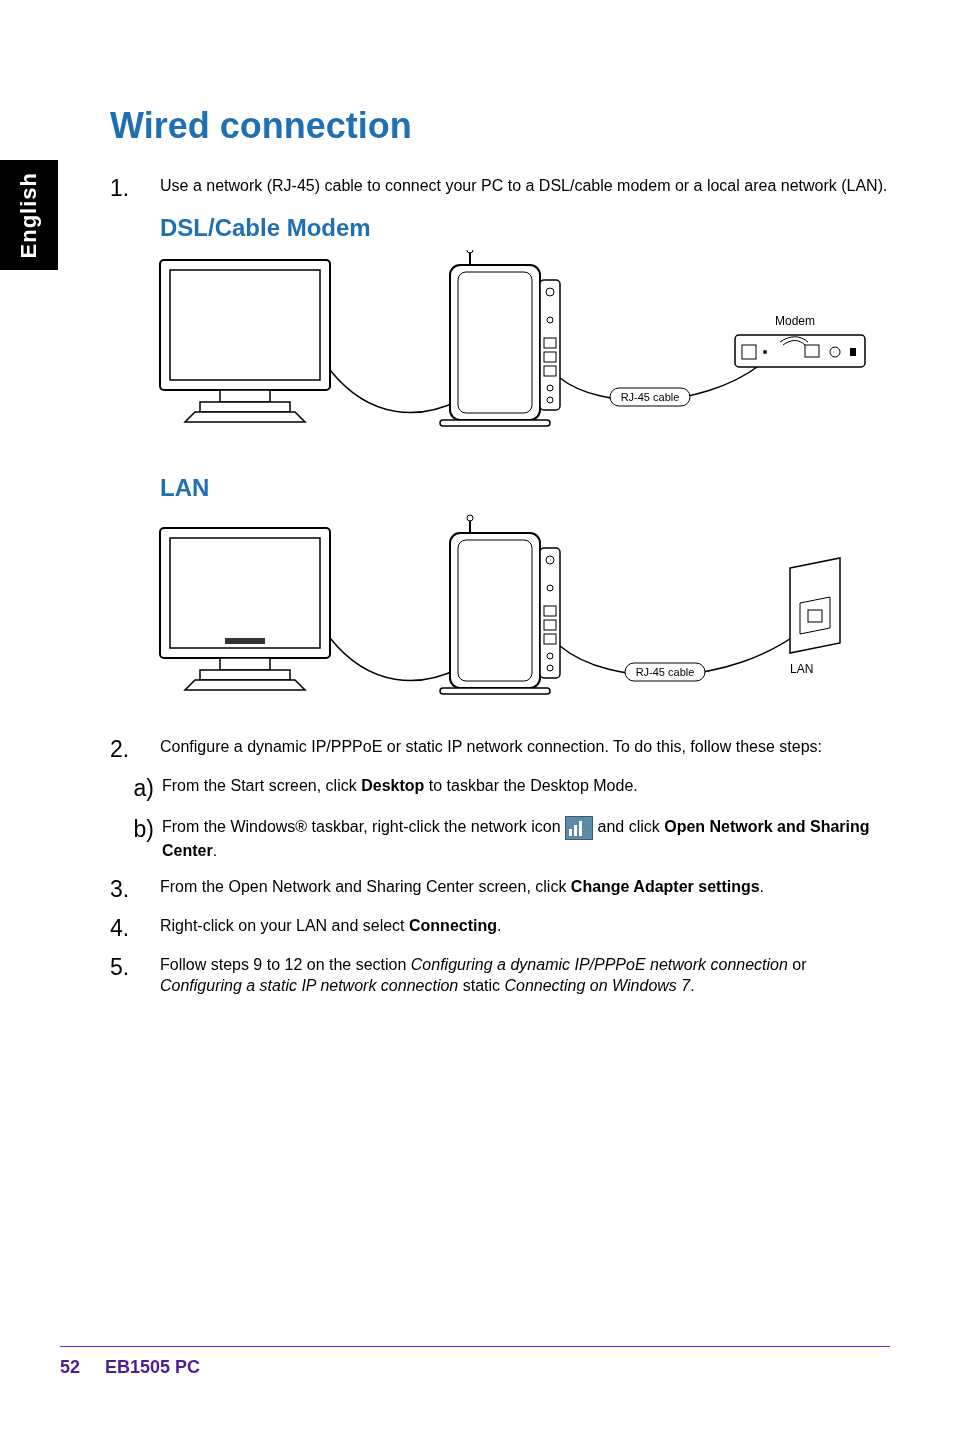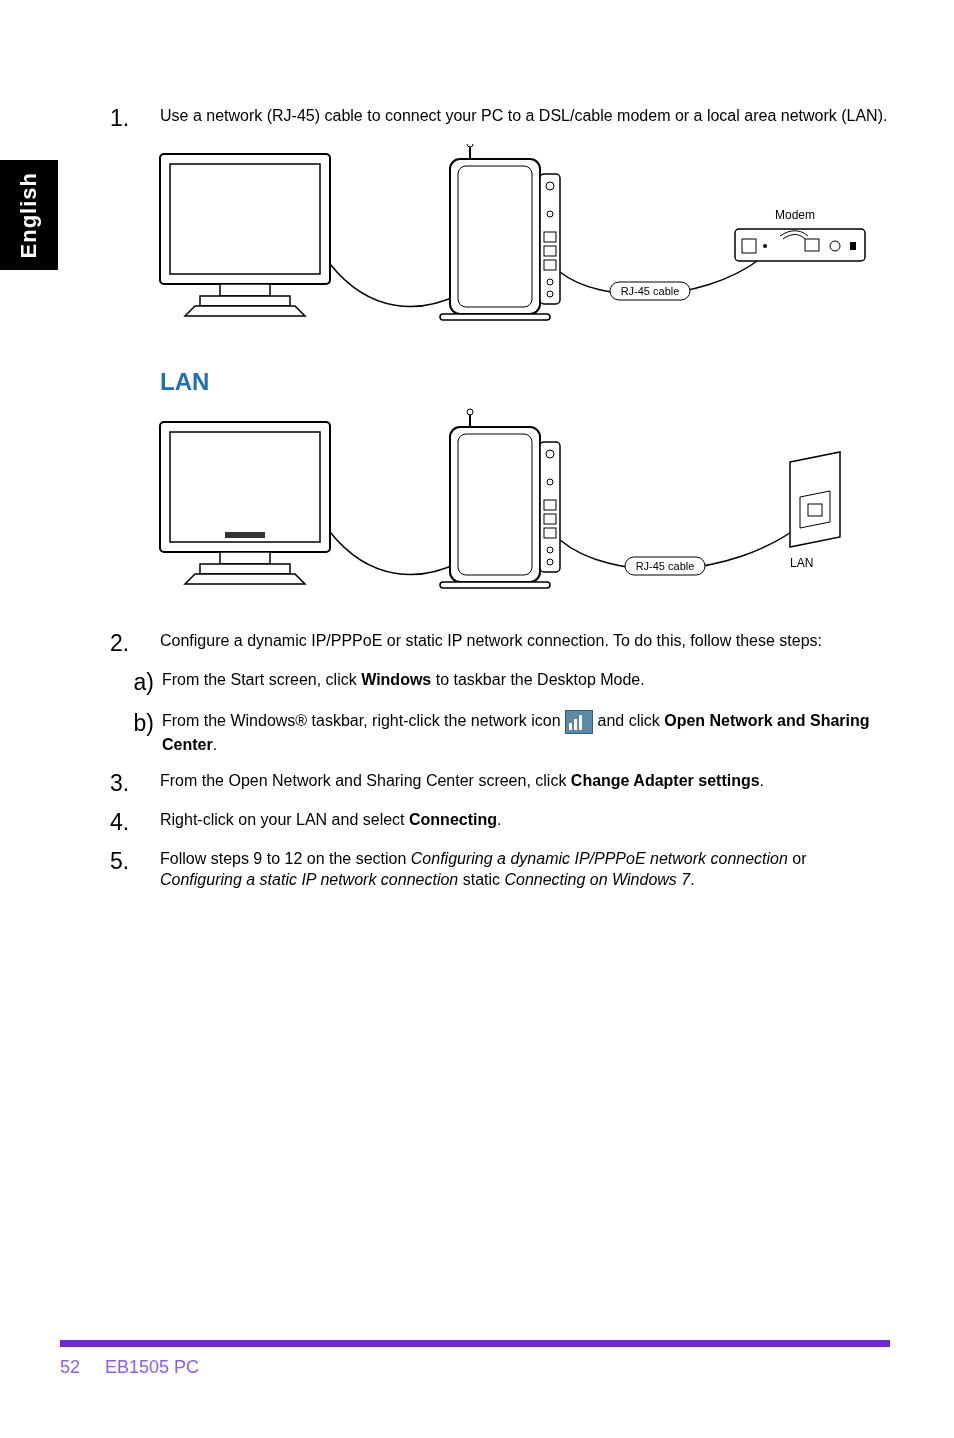--- a/index.html
+++ b/index.html
@@ -16,39 +16,41 @@
   .sub-row { display: flex; margin-bottom: 14px; margin-left: 12px; }
   h3.dsl { color: #1f6fb2; font-size: 24px; font-weight: bold; margin-left: 50px; margin-top: 10px; margin-bottom: 8px;}
   h3.lan { color: #1f6fb2; font-size: 24px; font-weight: bold; margin-left: 50px; margin-top: 14px; margin-bottom: 6px;}
   .diagram { margin-left: 30px; margin-bottom: 4px; }
   .bold { font-weight: bold; }
   .italic { font-style: italic; }
   .net-icon { display:inline-block; width:28px; height:24px; background:#5b8aa8; vertical-align: middle; position: relative; border:1px solid #3a5a70;}
   .net-icon::before { content:""; position:absolute; left:3px; bottom:3px; width:3px; height:7px; background:#fff;}
   .net-icon::after { content:""; position:absolute; left:8px; bottom:3px; width:3px; height:11px; background:#fff; box-shadow: 5px 0 0 #fff, 5px -4px 0 #fff;}
   .net-icon .bar3 { position:absolute; left:13px; bottom:3px; width:3px; height:15px; background:#fff;}
-  .footer { position: absolute; left: 60px; bottom: 60px; width: 830px; border-top: 7px solid #6d28d9; padding-top: 10px; font-size: 18px; color: #8b5cf6; }
+  .footer { position: absolute; left: 60px; bottom: 60px; width: 830px; border-top: 1px solid #6d28d9; padding-top: 10px; font-size: 18px; color: #4c1d95; font-weight: bold; }
   .footer .pg { margin-right: 20px; }
   svg { display:block; }
 </style>
 </head>
 <body>
 
 <div class="page">
   <div class="side-tab">
     <span>English</span>
   </div>
 
   <div class="content">
+    <h1>Wired connection</h1>
 
     <div class="list-row">
       <div class="num">1.</div>
       <div class="body">Use a network (RJ-45) cable to connect your PC to a DSL/cable modem or a local area network (LAN).</div>
     </div>
 
+    <h3 class="dsl">DSL/Cable Modem</h3>
 
     <div class="diagram">
       <svg width="740" height="210" viewBox="0 0 740 210">
 
         <rect x="20" y="10" width="170" height="130" rx="4" fill="#fff" stroke="#000" stroke-width="2"></rect>
         <rect x="30" y="20" width="150" height="110" fill="#fff" stroke="#000" stroke-width="1.5"></rect>
         <rect x="80" y="140" width="50" height="12" fill="#fff" stroke="#000" stroke-width="1.5"></rect>
         <rect x="60" y="152" width="90" height="10" fill="#fff" stroke="#000" stroke-width="1.5"></rect>
         <path d="M55 162 L155 162 L165 172 L45 172 Z" fill="#fff" stroke="#000" stroke-width="1.5"></path>
 
@@ -131,21 +133,21 @@
     </div>
 
     <div class="list-row" style="margin-top:8px;">
       <div class="num">2.</div>
       <div class="body">Configure a dynamic IP/PPPoE or static IP network connection. To do this, follow these steps:</div>
     </div>
 
     <div class="sub-row">
       <div class="sub-num">a)</div>
       <div class="body">
-        <span>From the Start screen, click </span><span class="bold">Windows</span><span> to taskbar the Desktop Mode.</span>
+        <span>From the Start screen, click </span><span class="bold">Desktop</span><span> to taskbar the Desktop Mode.</span>
       </div>
     </div>
 
     <div class="sub-row">
       <div class="sub-num">b)</div>
       <div class="body">
         <span>From the Windows® taskbar, right-click the network icon </span><span class="net-icon"><span class="bar3"></span></span><span> and click </span><span class="bold">Open Network and Sharing Center</span><span>.</span>
       </div>
     </div>
 

